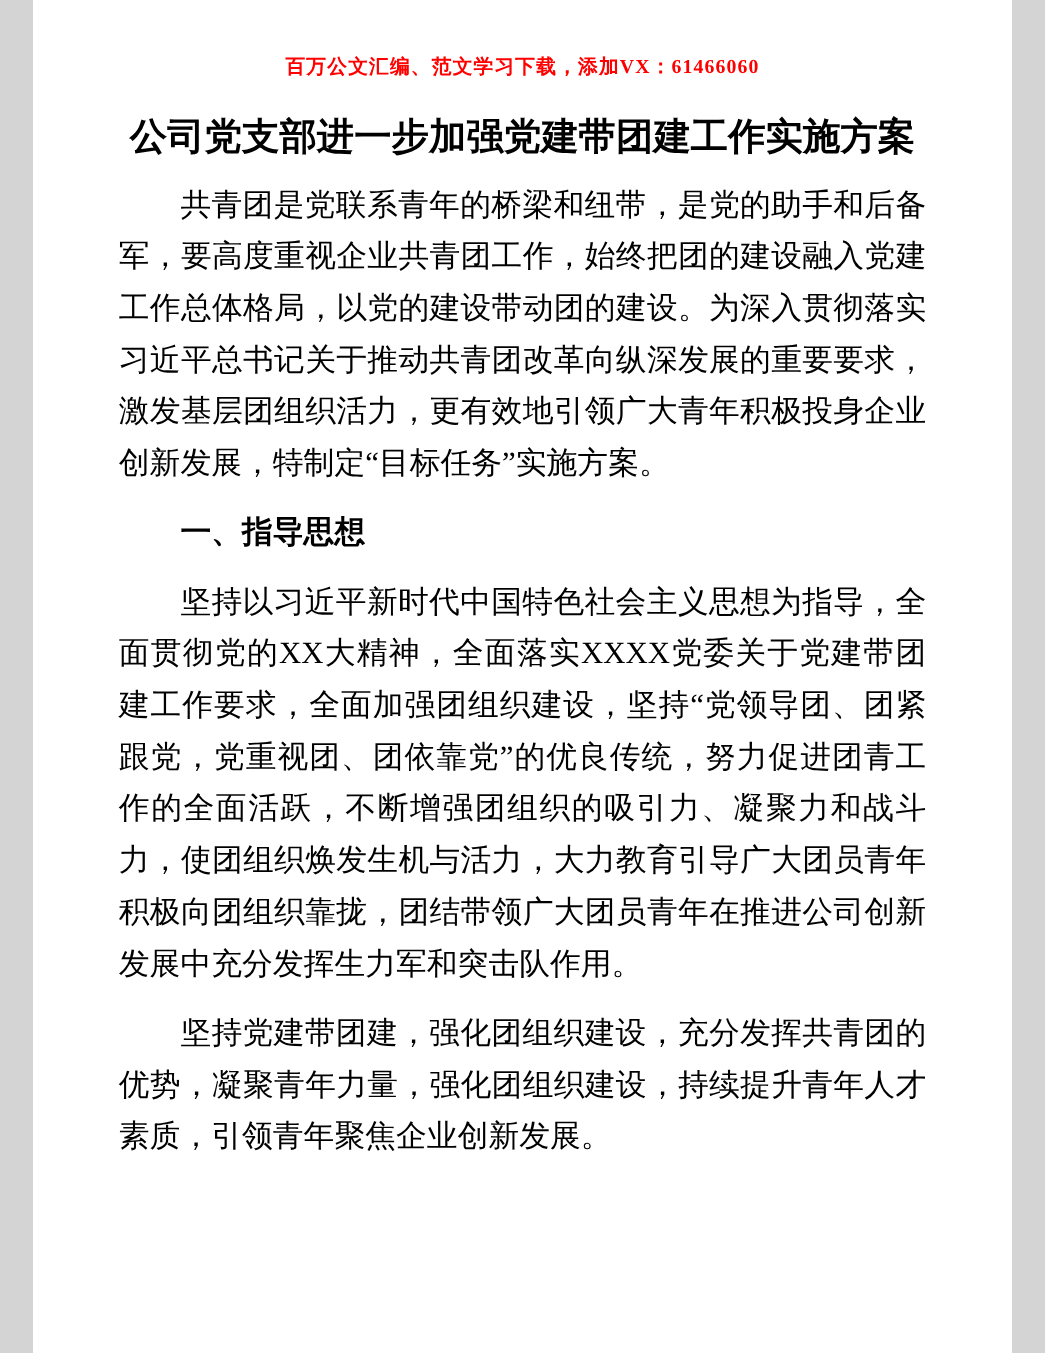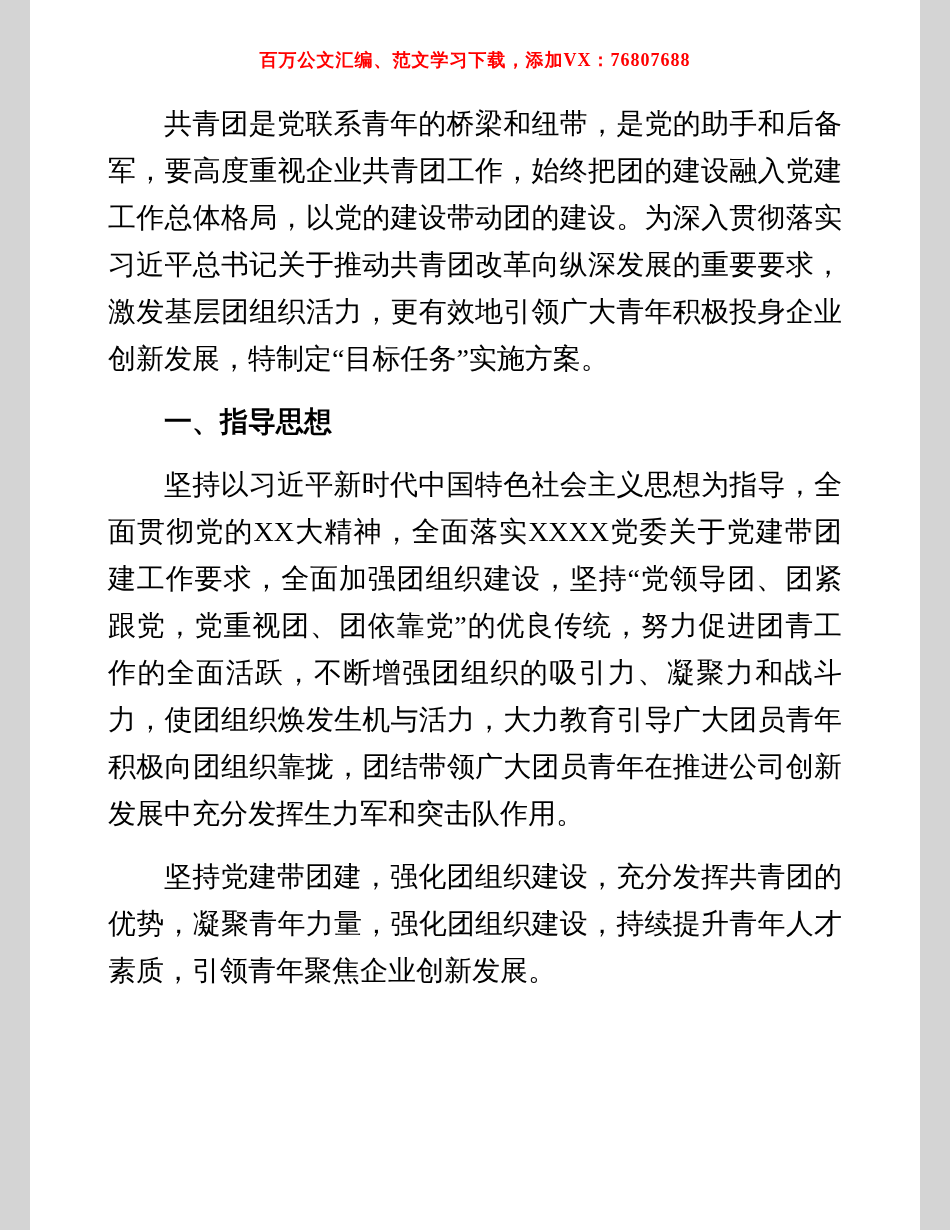--- a/index.html
+++ b/index.html
@@ -47,20 +47,21 @@
   }
   .doc-body p.heading {
     font-weight: bold;
     text-align: left;
   }
 </style>
 </head>
 <body>
 
 <div class="page">
-  <div class="notice" style="color: rgb(255, 0, 0);">百万公文汇编、范文学习下载，添加VX：76807688</div>
+  <div class="notice" style="color: rgb(255, 0, 0);">百万公文汇编、范文学习下载，添加VX：61466060</div>
+  <h1 class="doc-title">公司党支部进一步加强党建带团建工作实施方案</h1>
   <div class="doc-body">
       <p class="body">共青团是党联系青年的桥梁和纽带，是党的助手和后备军，要高度重视企业共青团工作，始终把团的建设融入党建工作总体格局，以党的建设带动团的建设。为深入贯彻落实习近平总书记关于推动共青团改革向纵深发展的重要要求，激发基层团组织活力，更有效地引领广大青年积极投身企业创新发展，特制定“目标任务”实施方案。</p>
       <p class="heading">一、指导思想</p>
       <p class="body">坚持以习近平新时代中国特色社会主义思想为指导，全面贯彻党的XX大精神，全面落实XXXX党委关于党建带团建工作要求，全面加强团组织建设，坚持“党领导团、团紧跟党，党重视团、团依靠党”的优良传统，努力促进团青工作的全面活跃，不断增强团组织的吸引力、凝聚力和战斗力，使团组织焕发生机与活力，大力教育引导广大团员青年积极向团组织靠拢，团结带领广大团员青年在推进公司创新发展中充分发挥生力军和突击队作用。</p>
       <p class="body">坚持党建带团建，强化团组织建设，充分发挥共青团的优势，凝聚青年力量，强化团组织建设，持续提升青年人才素质，引领青年聚焦企业创新发展。</p>
     </div>
 </div>
 
 </body></html>

